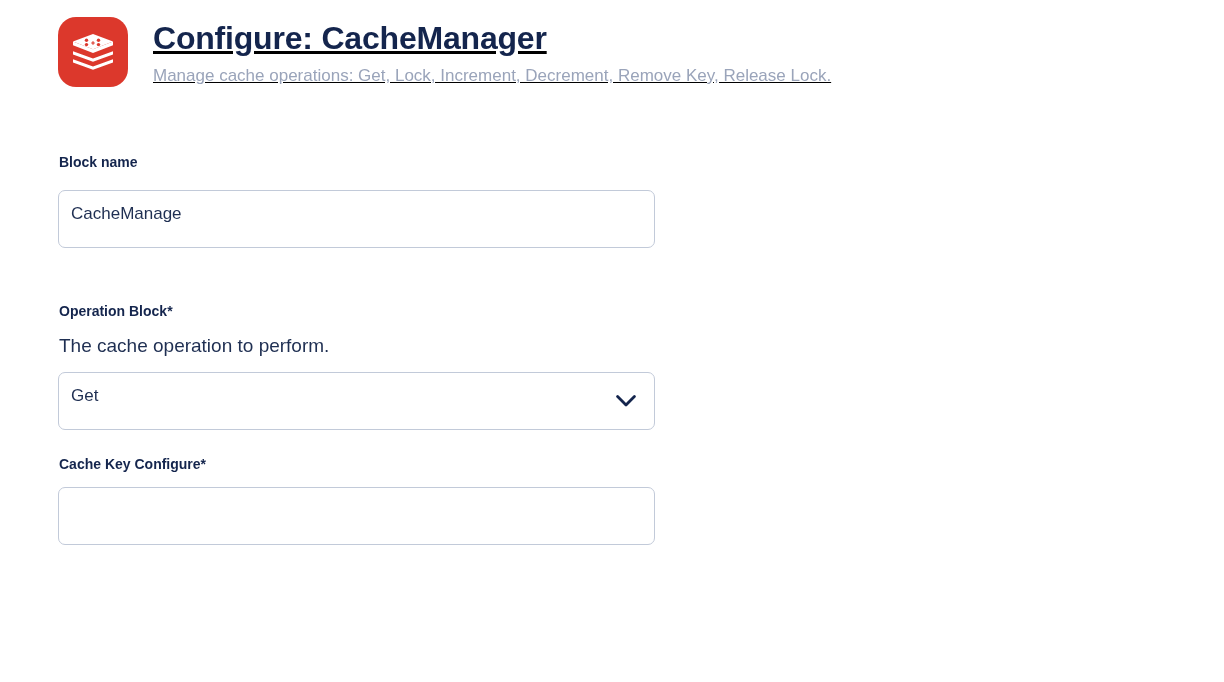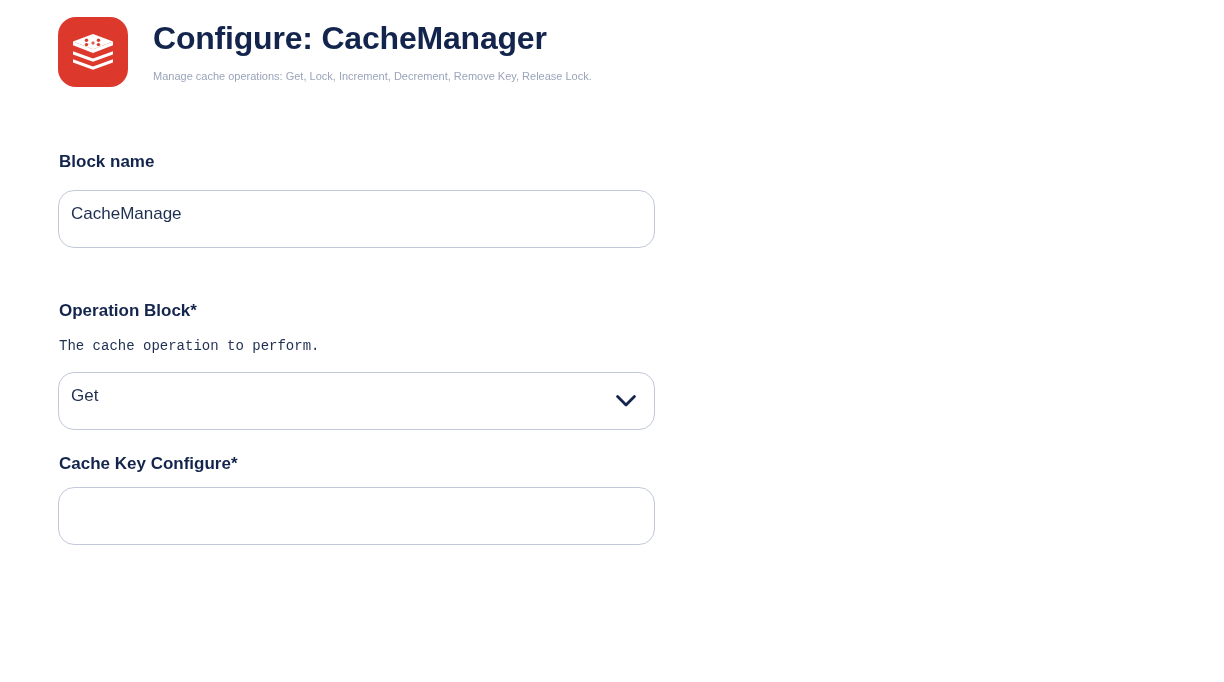--- a/index.html
+++ b/index.html
@@ -18,20 +18,21 @@
     width: 1224px;
     height: 682px;
     background: #ffffff;
   }
 
   
   .header {
     display: flex;
     align-items: flex-start;
     padding: 14px 8px 0 58px;
+    text-decoration: underline;
   }
   .app-icon {
     width: 70px;
     height: 70px;
     border-radius: 18px;
     background: #DC382C;
     flex: 0 0 70px;
     display: flex;
     align-items: center;
     justify-content: center;
@@ -46,56 +47,55 @@
   .page-title {
     font-size: 32px;
     font-weight: bold;
     color: #14254d;
     letter-spacing: -0.2px;
     line-height: 40px;
     margin: 0;
     white-space: nowrap;
   }
   .page-subtitle {
-    font-size: 11px;
+    font-size: 17px;
     color: #9aa4ba;
     line-height: 24px;
     margin: 6px 0 0 0;
     white-space: nowrap;
   }
 
   
   .form {
     padding: 0 0 0 58px;
     margin-top: 63px;
   }
   .field { margin-bottom: 0; }
 
   .field-label {
-    font-size: 17px;
+    font-size: 14px;
     font-weight: bold;
     color: #14254d;
     line-height: 22px;
     margin: 0 0 0 1px;
   }
   .field-desc {
-    font-size: 14px;
+    font-size: 19px;
     color: #1f2f52;
     line-height: 32px;
     margin: 8px 0 0 1px;
     max-width: 1110px;
-    font-family: Liberation Mono, monospace;
   }
 
   .text-input,
   .select-input {
     width: 597px;
     height: 58px;
     border: 1px solid #c2cad9;
-    border-radius: 16px;
+    border-radius: 7px;
     background: #ffffff;
     font-family: "Liberation Sans", sans-serif;
     font-size: 17px;
     color: #1f2f52;
     padding: 0 16px 11px 12px;
     line-height: 56px;
     outline: none;
     display: block;
   }
   .text-input::placeholder { color: #9aa4ba; }

